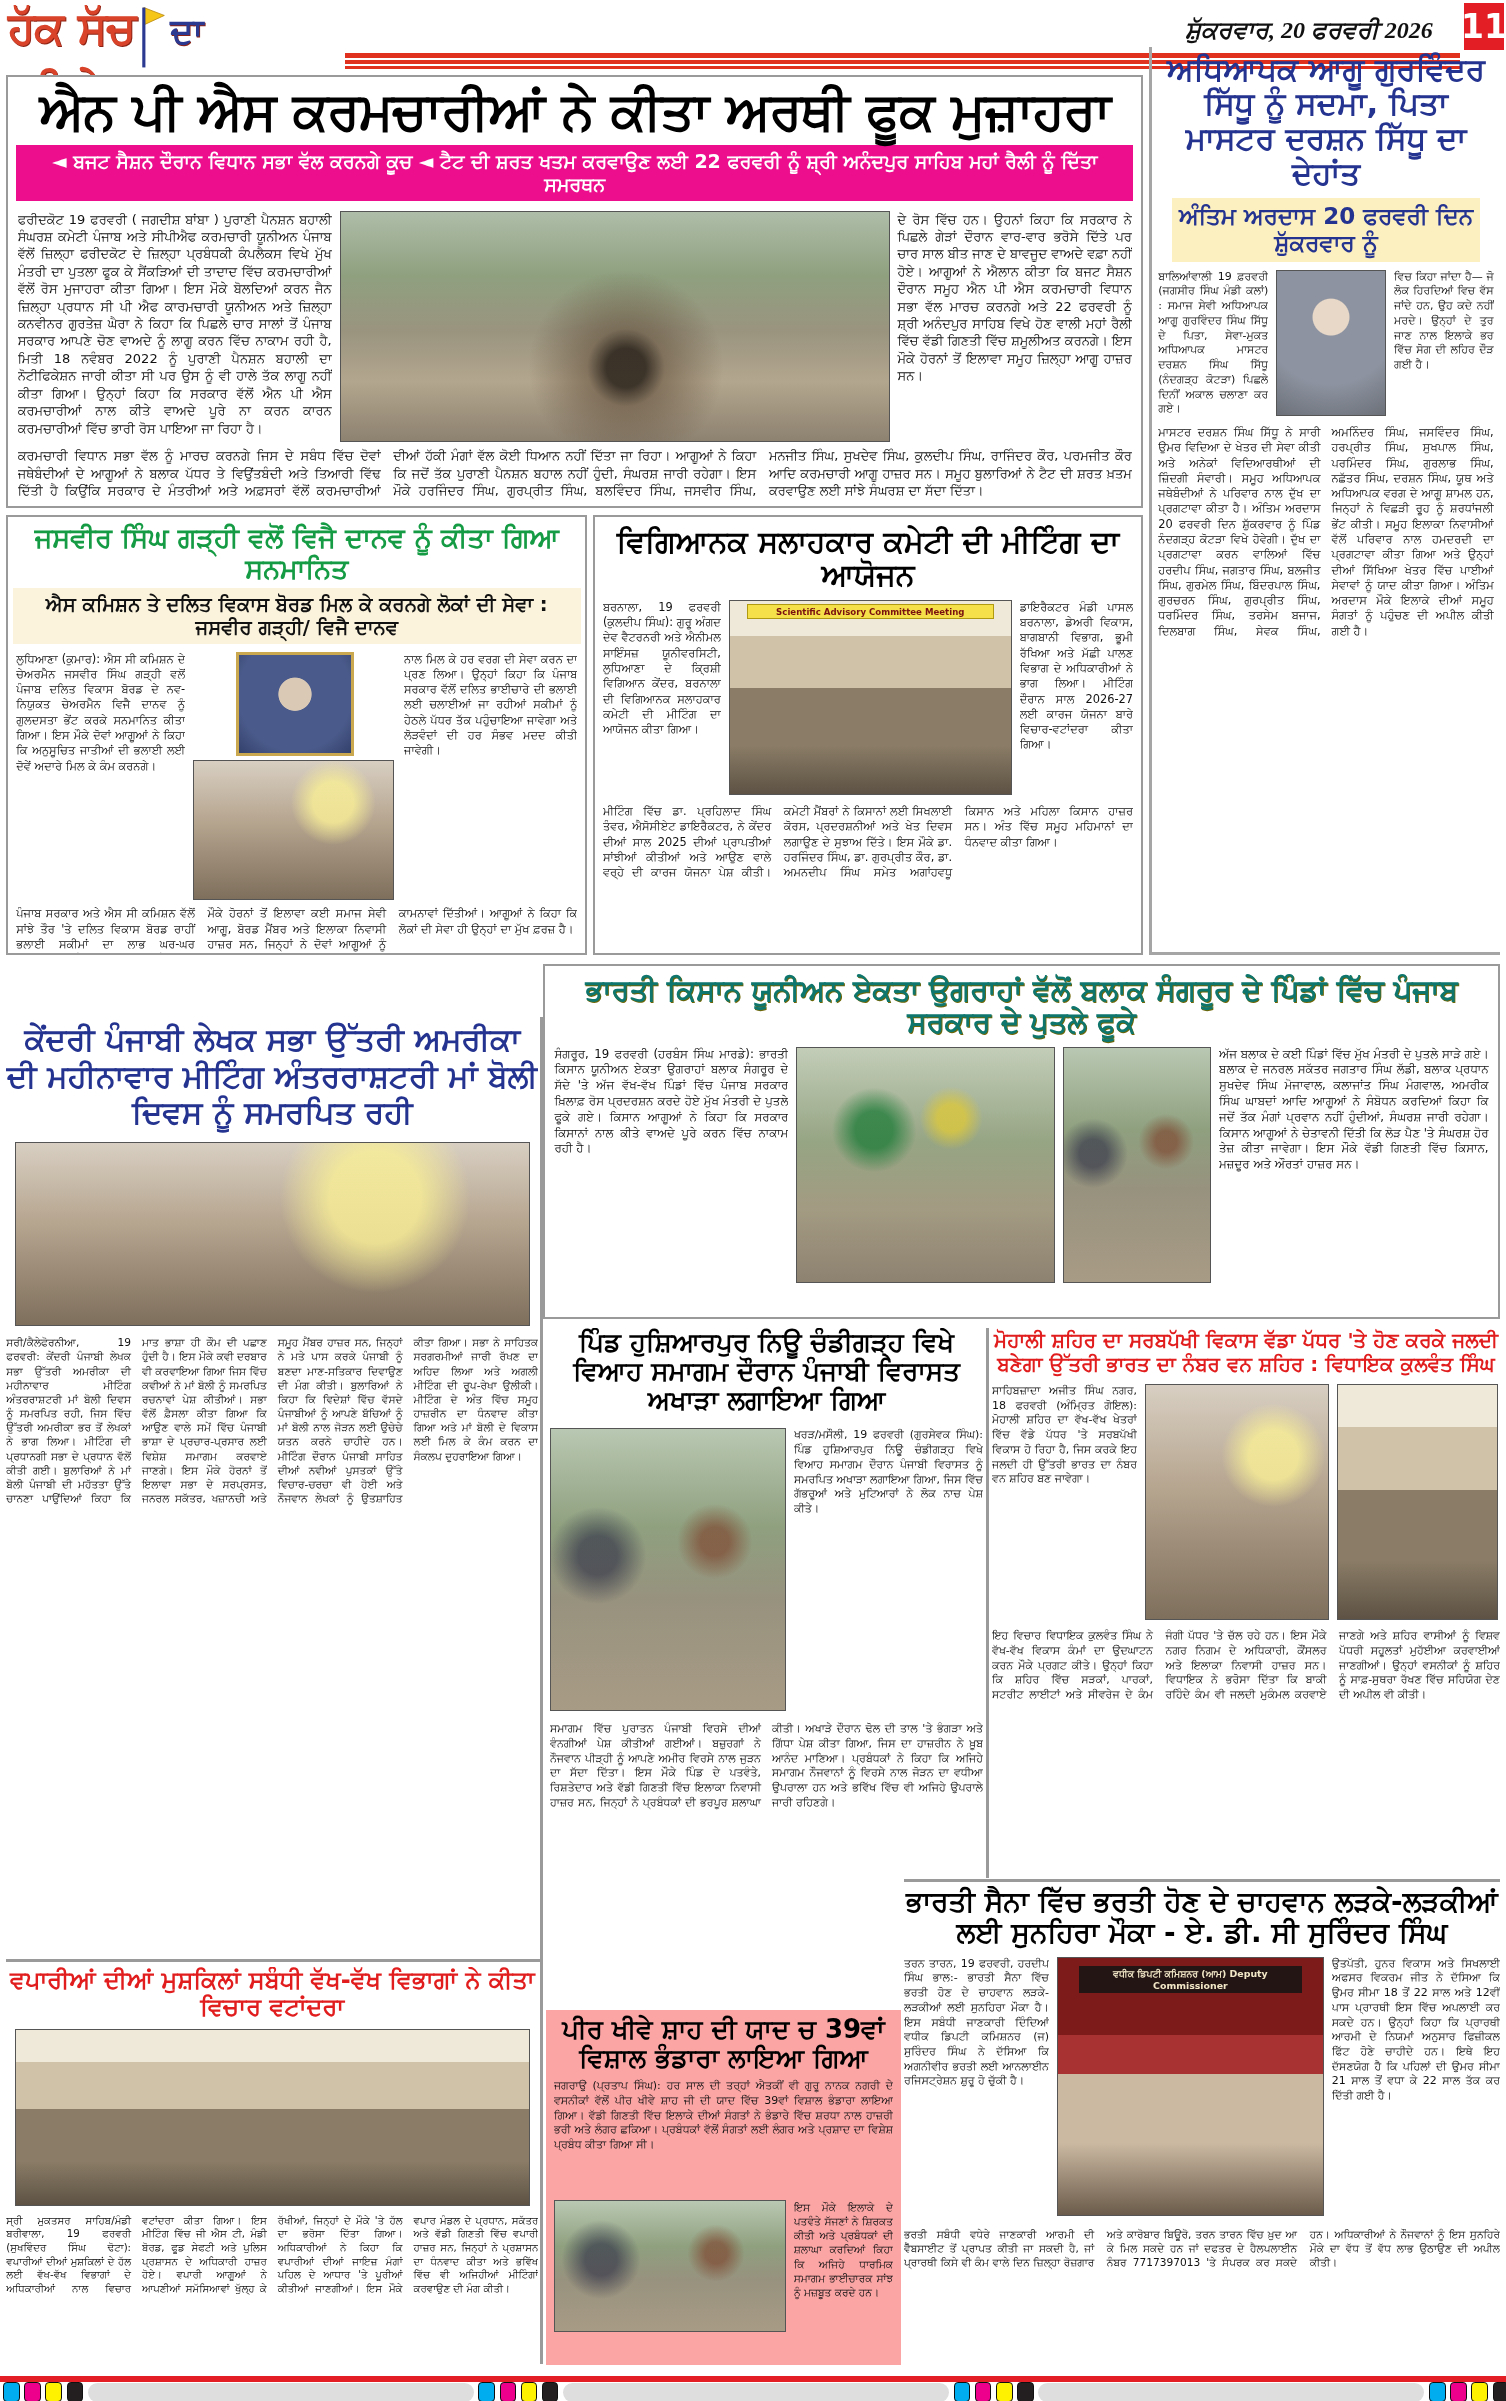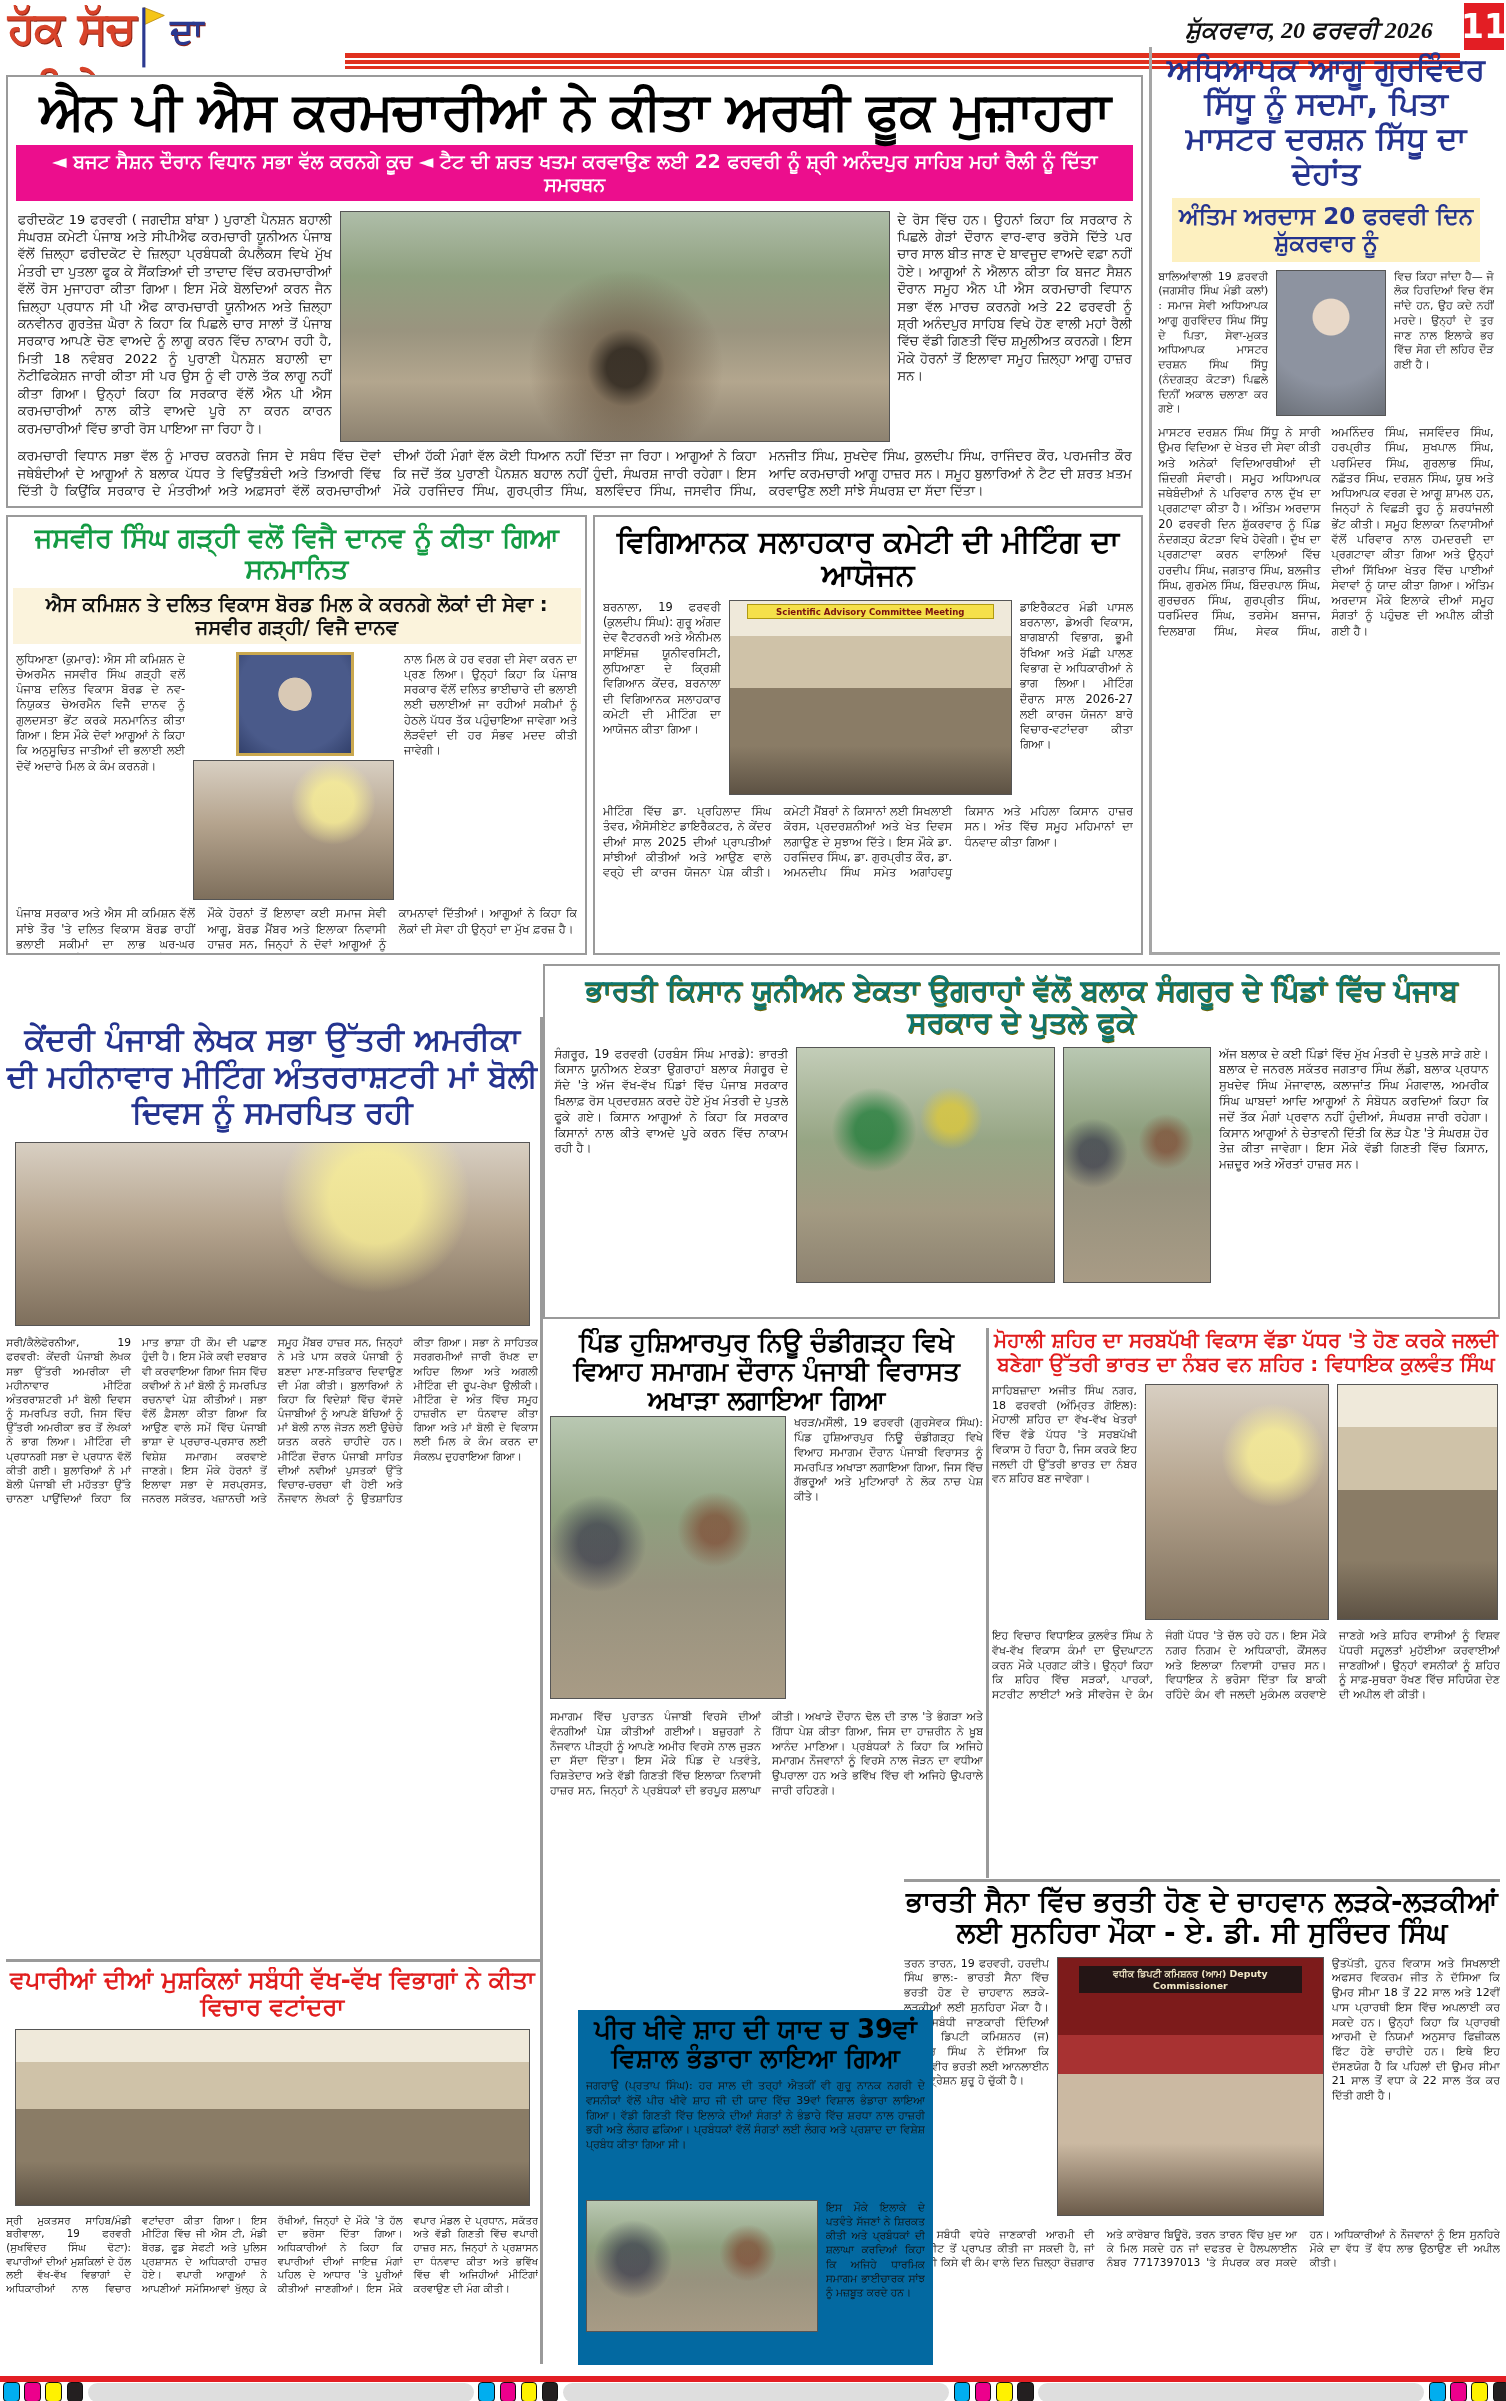--- a/index.html
+++ b/index.html
@@ -156,21 +156,21 @@
   <div class="abs noborder" style="left:6.3px;top:1021px;width:532px;height:936px;">
     <div class="hl hl-blue" style="font-size:31px;line-height:1.18;">ਕੇਂਦਰੀ ਪੰਜਾਬੀ ਲੇਖਕ ਸਭਾ ਉੱਤਰੀ ਅਮਰੀਕਾ ਦੀ ਮਹੀਨਾਵਾਰ ਮੀਟਿੰਗ ਅੰਤਰਰਾਸ਼ਟਰੀ ਮਾਂ ਬੋਲੀ ਦਿਵਸ ਨੂੰ ਸਮਰਪਿਤ ਰਹੀ</div>
     <div class="photo ph-indoor" style="width:515px;height:184px;margin:11px auto 0;"></div>
     <div class="bt cols4 bt-sm" style="margin-top:9.4px;height:597px;">ਸਰੀ/ਕੈਲੇਫੋਰਨੀਆ, 19 ਫਰਵਰੀ: ਕੇਂਦਰੀ ਪੰਜਾਬੀ ਲੇਖਕ ਸਭਾ ਉੱਤਰੀ ਅਮਰੀਕਾ ਦੀ ਮਹੀਨਾਵਾਰ ਮੀਟਿੰਗ ਅੰਤਰਰਾਸ਼ਟਰੀ ਮਾਂ ਬੋਲੀ ਦਿਵਸ ਨੂੰ ਸਮਰਪਿਤ ਰਹੀ, ਜਿਸ ਵਿੱਚ ਉੱਤਰੀ ਅਮਰੀਕਾ ਭਰ ਤੋਂ ਲੇਖਕਾਂ ਨੇ ਭਾਗ ਲਿਆ। ਮੀਟਿੰਗ ਦੀ ਪ੍ਰਧਾਨਗੀ ਸਭਾ ਦੇ ਪ੍ਰਧਾਨ ਵੱਲੋਂ ਕੀਤੀ ਗਈ। ਬੁਲਾਰਿਆਂ ਨੇ ਮਾਂ ਬੋਲੀ ਪੰਜਾਬੀ ਦੀ ਮਹੱਤਤਾ ਉੱਤੇ ਚਾਨਣਾ ਪਾਉਂਦਿਆਂ ਕਿਹਾ ਕਿ ਮਾਤ ਭਾਸ਼ਾ ਹੀ ਕੌਮ ਦੀ ਪਛਾਣ ਹੁੰਦੀ ਹੈ। ਇਸ ਮੌਕੇ ਕਵੀ ਦਰਬਾਰ ਵੀ ਕਰਵਾਇਆ ਗਿਆ ਜਿਸ ਵਿੱਚ ਕਵੀਆਂ ਨੇ ਮਾਂ ਬੋਲੀ ਨੂੰ ਸਮਰਪਿਤ ਰਚਨਾਵਾਂ ਪੇਸ਼ ਕੀਤੀਆਂ। ਸਭਾ ਵੱਲੋਂ ਫ਼ੈਸਲਾ ਕੀਤਾ ਗਿਆ ਕਿ ਆਉਣ ਵਾਲੇ ਸਮੇਂ ਵਿੱਚ ਪੰਜਾਬੀ ਭਾਸ਼ਾ ਦੇ ਪ੍ਰਚਾਰ-ਪ੍ਰਸਾਰ ਲਈ ਵਿਸ਼ੇਸ਼ ਸਮਾਗਮ ਕਰਵਾਏ ਜਾਣਗੇ। ਇਸ ਮੌਕੇ ਹੋਰਨਾਂ ਤੋਂ ਇਲਾਵਾ ਸਭਾ ਦੇ ਸਰਪ੍ਰਸਤ, ਜਨਰਲ ਸਕੱਤਰ, ਖਜ਼ਾਨਚੀ ਅਤੇ ਸਮੂਹ ਮੈਂਬਰ ਹਾਜ਼ਰ ਸਨ, ਜਿਨ੍ਹਾਂ ਨੇ ਮਤੇ ਪਾਸ ਕਰਕੇ ਪੰਜਾਬੀ ਨੂੰ ਬਣਦਾ ਮਾਣ-ਸਤਿਕਾਰ ਦਿਵਾਉਣ ਦੀ ਮੰਗ ਕੀਤੀ। ਬੁਲਾਰਿਆਂ ਨੇ ਕਿਹਾ ਕਿ ਵਿਦੇਸ਼ਾਂ ਵਿੱਚ ਵੱਸਦੇ ਪੰਜਾਬੀਆਂ ਨੂੰ ਆਪਣੇ ਬੱਚਿਆਂ ਨੂੰ ਮਾਂ ਬੋਲੀ ਨਾਲ ਜੋੜਨ ਲਈ ਉਚੇਚੇ ਯਤਨ ਕਰਨੇ ਚਾਹੀਦੇ ਹਨ। ਮੀਟਿੰਗ ਦੌਰਾਨ ਪੰਜਾਬੀ ਸਾਹਿਤ ਦੀਆਂ ਨਵੀਆਂ ਪੁਸਤਕਾਂ ਉੱਤੇ ਵਿਚਾਰ-ਚਰਚਾ ਵੀ ਹੋਈ ਅਤੇ ਨੌਜਵਾਨ ਲੇਖਕਾਂ ਨੂੰ ਉਤਸ਼ਾਹਿਤ ਕੀਤਾ ਗਿਆ। ਸਭਾ ਨੇ ਸਾਹਿਤਕ ਸਰਗਰਮੀਆਂ ਜਾਰੀ ਰੱਖਣ ਦਾ ਅਹਿਦ ਲਿਆ ਅਤੇ ਅਗਲੀ ਮੀਟਿੰਗ ਦੀ ਰੂਪ-ਰੇਖਾ ਉਲੀਕੀ। ਮੀਟਿੰਗ ਦੇ ਅੰਤ ਵਿੱਚ ਸਮੂਹ ਹਾਜ਼ਰੀਨ ਦਾ ਧੰਨਵਾਦ ਕੀਤਾ ਗਿਆ ਅਤੇ ਮਾਂ ਬੋਲੀ ਦੇ ਵਿਕਾਸ ਲਈ ਮਿਲ ਕੇ ਕੰਮ ਕਰਨ ਦਾ ਸੰਕਲਪ ਦੁਹਰਾਇਆ ਗਿਆ।</div>
   </div>
   <div class="abs vdiv" style="left:540px;top:1017px;width:3.1px;height:1347px;"></div>
   <div class="abs hdiv" style="left:6.3px;top:1959px;width:534px;height:3.1px;"></div>
 
   <div class="abs noborder" style="left:550px;top:1328px;width:433px;height:675px;">
     <div class="hl" style="font-size:26px;color:#000;">ਪਿੰਡ ਹੁਸ਼ਿਆਰਪੁਰ ਨਿਊ ਚੰਡੀਗੜ੍ਹ ਵਿਖੇ ਵਿਆਹ ਸਮਾਗਮ ਦੌਰਾਨ ਪੰਜਾਬੀ ਵਿਰਾਸਤ ਅਖਾੜਾ ਲਗਾਇਆ ਗਿਆ</div>
-    <div class="flexrow" style="margin-top:1px;">
+    <div class="flexrow" style="margin-top:13px;">
       <div class="photo ph-crowd" style="width:236px;height:283px;"></div>
       <div class="bt" style="flex:1;height:286px;font-size:11px;">ਖਰੜ/ਮਸੌਲੀ, 19 ਫਰਵਰੀ (ਗੁਰਸੇਵਕ ਸਿੰਘ): ਪਿੰਡ ਹੁਸ਼ਿਆਰਪੁਰ ਨਿਊ ਚੰਡੀਗੜ੍ਹ ਵਿਖੇ ਵਿਆਹ ਸਮਾਗਮ ਦੌਰਾਨ ਪੰਜਾਬੀ ਵਿਰਾਸਤ ਨੂੰ ਸਮਰਪਿਤ ਅਖਾੜਾ ਲਗਾਇਆ ਗਿਆ, ਜਿਸ ਵਿੱਚ ਗੱਭਰੂਆਂ ਅਤੇ ਮੁਟਿਆਰਾਂ ਨੇ ਲੋਕ ਨਾਚ ਪੇਸ਼ ਕੀਤੇ।</div>
     </div>
     <div class="bt cols2" style="margin-top:7.9px;height:290px;font-size:11px;">ਸਮਾਗਮ ਵਿੱਚ ਪੁਰਾਤਨ ਪੰਜਾਬੀ ਵਿਰਸੇ ਦੀਆਂ ਵੰਨਗੀਆਂ ਪੇਸ਼ ਕੀਤੀਆਂ ਗਈਆਂ। ਬਜ਼ੁਰਗਾਂ ਨੇ ਨੌਜਵਾਨ ਪੀੜ੍ਹੀ ਨੂੰ ਆਪਣੇ ਅਮੀਰ ਵਿਰਸੇ ਨਾਲ ਜੁੜਨ ਦਾ ਸੱਦਾ ਦਿੱਤਾ। ਇਸ ਮੌਕੇ ਪਿੰਡ ਦੇ ਪਤਵੰਤੇ, ਰਿਸ਼ਤੇਦਾਰ ਅਤੇ ਵੱਡੀ ਗਿਣਤੀ ਵਿੱਚ ਇਲਾਕਾ ਨਿਵਾਸੀ ਹਾਜ਼ਰ ਸਨ, ਜਿਨ੍ਹਾਂ ਨੇ ਪ੍ਰਬੰਧਕਾਂ ਦੀ ਭਰਪੂਰ ਸ਼ਲਾਘਾ ਕੀਤੀ। ਅਖਾੜੇ ਦੌਰਾਨ ਢੋਲ ਦੀ ਤਾਲ 'ਤੇ ਭੰਗੜਾ ਅਤੇ ਗਿੱਧਾ ਪੇਸ਼ ਕੀਤਾ ਗਿਆ, ਜਿਸ ਦਾ ਹਾਜ਼ਰੀਨ ਨੇ ਖ਼ੂਬ ਆਨੰਦ ਮਾਣਿਆ। ਪ੍ਰਬੰਧਕਾਂ ਨੇ ਕਿਹਾ ਕਿ ਅਜਿਹੇ ਸਮਾਗਮ ਨੌਜਵਾਨਾਂ ਨੂੰ ਵਿਰਸੇ ਨਾਲ ਜੋੜਨ ਦਾ ਵਧੀਆ ਉਪਰਾਲਾ ਹਨ ਅਤੇ ਭਵਿੱਖ ਵਿੱਚ ਵੀ ਅਜਿਹੇ ਉਪਰਾਲੇ ਜਾਰੀ ਰਹਿਣਗੇ।</div>
   </div>
   <div class="abs vdiv" style="left:986px;top:1328px;width:3.1px;height:550px;"></div>
 
   <div class="abs noborder" style="left:992px;top:1328px;width:508px;height:550px;">
     <div class="hl hl-red" style="font-size:20px;line-height:1.2;">ਮੋਹਾਲੀ ਸ਼ਹਿਰ ਦਾ ਸਰਬਪੱਖੀ ਵਿਕਾਸ ਵੱਡਾ ਪੱਧਰ 'ਤੇ ਹੋਣ ਕਰਕੇ ਜਲਦੀ ਬਣੇਗਾ ਉੱਤਰੀ ਭਾਰਤ ਦਾ ਨੰਬਰ ਵਨ ਸ਼ਹਿਰ : ਵਿਧਾਇਕ ਕੁਲਵੰਤ ਸਿੰਘ</div>
     <div class="flexrow" style="margin-top:7.9px;">
@@ -193,21 +193,21 @@
     </div>
     <div class="bt cols3" style="margin-top:6.3px;height:107px;font-size:10.6px;">ਭਰਤੀ ਸਬੰਧੀ ਵਧੇਰੇ ਜਾਣਕਾਰੀ ਆਰਮੀ ਦੀ ਵੈੱਬਸਾਈਟ ਤੋਂ ਪ੍ਰਾਪਤ ਕੀਤੀ ਜਾ ਸਕਦੀ ਹੈ, ਜਾਂ ਪ੍ਰਾਰਥੀ ਕਿਸੇ ਵੀ ਕੰਮ ਵਾਲੇ ਦਿਨ ਜ਼ਿਲ੍ਹਾ ਰੋਜ਼ਗਾਰ ਅਤੇ ਕਾਰੋਬਾਰ ਬਿਊਰੋ, ਤਰਨ ਤਾਰਨ ਵਿੱਚ ਖ਼ੁਦ ਆ ਕੇ ਮਿਲ ਸਕਦੇ ਹਨ ਜਾਂ ਦਫਤਰ ਦੇ ਹੈਲਪਲਾਈਨ ਨੰਬਰ 7717397013 'ਤੇ ਸੰਪਰਕ ਕਰ ਸਕਦੇ ਹਨ। ਅਧਿਕਾਰੀਆਂ ਨੇ ਨੌਜਵਾਨਾਂ ਨੂੰ ਇਸ ਸੁਨਹਿਰੇ ਮੌਕੇ ਦਾ ਵੱਧ ਤੋਂ ਵੱਧ ਲਾਭ ਉਠਾਉਣ ਦੀ ਅਪੀਲ ਕੀਤੀ।</div>
   </div>
 
   <div class="abs noborder" style="left:6.3px;top:1967px;width:532px;height:397px;">
     <div class="hl hl-red" style="font-size:24px;">ਵਪਾਰੀਆਂ ਦੀਆਂ ਮੁਸ਼ਕਿਲਾਂ ਸਬੰਧੀ ਵੱਖ-ਵੱਖ ਵਿਭਾਗਾਂ ਨੇ ਕੀਤਾ ਵਿਚਾਰ ਵਟਾਂਦਰਾ</div>
     <div class="photo ph-meet" style="width:515px;height:177px;margin:7.9px auto 0;"></div>
     <div class="bt cols4" style="margin-top:7.9px;height:165px;font-size:10.2px;">ਸ੍ਰੀ ਮੁਕਤਸਰ ਸਾਹਿਬ/ਮੰਡੀ ਬਰੀਵਾਲਾ, 19 ਫਰਵਰੀ (ਸੁਖਵਿੰਦਰ ਸਿੰਘ ਢੋਟਾ): ਵਪਾਰੀਆਂ ਦੀਆਂ ਮੁਸ਼ਕਿਲਾਂ ਦੇ ਹੱਲ ਲਈ ਵੱਖ-ਵੱਖ ਵਿਭਾਗਾਂ ਦੇ ਅਧਿਕਾਰੀਆਂ ਨਾਲ ਵਿਚਾਰ ਵਟਾਂਦਰਾ ਕੀਤਾ ਗਿਆ। ਇਸ ਮੀਟਿੰਗ ਵਿੱਚ ਜੀ ਐਸ ਟੀ, ਮੰਡੀ ਬੋਰਡ, ਫੂਡ ਸੇਫਟੀ ਅਤੇ ਪੁਲਿਸ ਪ੍ਰਸ਼ਾਸਨ ਦੇ ਅਧਿਕਾਰੀ ਹਾਜ਼ਰ ਹੋਏ। ਵਪਾਰੀ ਆਗੂਆਂ ਨੇ ਆਪਣੀਆਂ ਸਮੱਸਿਆਵਾਂ ਖੁੱਲ੍ਹ ਕੇ ਰੱਖੀਆਂ, ਜਿਨ੍ਹਾਂ ਦੇ ਮੌਕੇ 'ਤੇ ਹੱਲ ਦਾ ਭਰੋਸਾ ਦਿੱਤਾ ਗਿਆ। ਅਧਿਕਾਰੀਆਂ ਨੇ ਕਿਹਾ ਕਿ ਵਪਾਰੀਆਂ ਦੀਆਂ ਜਾਇਜ਼ ਮੰਗਾਂ ਪਹਿਲ ਦੇ ਆਧਾਰ 'ਤੇ ਪੂਰੀਆਂ ਕੀਤੀਆਂ ਜਾਣਗੀਆਂ। ਇਸ ਮੌਕੇ ਵਪਾਰ ਮੰਡਲ ਦੇ ਪ੍ਰਧਾਨ, ਸਕੱਤਰ ਅਤੇ ਵੱਡੀ ਗਿਣਤੀ ਵਿੱਚ ਵਪਾਰੀ ਹਾਜ਼ਰ ਸਨ, ਜਿਨ੍ਹਾਂ ਨੇ ਪ੍ਰਸ਼ਾਸਨ ਦਾ ਧੰਨਵਾਦ ਕੀਤਾ ਅਤੇ ਭਵਿੱਖ ਵਿੱਚ ਵੀ ਅਜਿਹੀਆਂ ਮੀਟਿੰਗਾਂ ਕਰਵਾਉਣ ਦੀ ਮੰਗ ਕੀਤੀ।</div>
   </div>
 
-  <div class="abs noborder" style="left:578px;top:2010px;width:355px;height:355px;background:#0369a1;padding:4.7px 7.9px;">
+  <div class="abs noborder" style="left:546px;top:2010px;width:355px;height:355px;background:#fca5a5;padding:4.7px 7.9px;">
     <div class="hl" style="font-size:26px;color:#000;">ਪੀਰ ਖੀਵੇ ਸ਼ਾਹ ਦੀ ਯਾਦ ਚ 39ਵਾਂ ਵਿਸ਼ਾਲ ਭੰਡਾਰਾ ਲਾਇਆ ਗਿਆ</div>
     <div class="bt" style="margin-top:6.3px;height:116px;font-size:11px;">ਜਗਰਾਉ (ਪ੍ਰਤਾਪ ਸਿੰਘ): ਹਰ ਸਾਲ ਦੀ ਤਰ੍ਹਾਂ ਐਤਕੀਂ ਵੀ ਗੁਰੂ ਨਾਨਕ ਨਗਰੀ ਦੇ ਵਸਨੀਕਾਂ ਵੱਲੋਂ ਪੀਰ ਖੀਵੇ ਸ਼ਾਹ ਜੀ ਦੀ ਯਾਦ ਵਿੱਚ 39ਵਾਂ ਵਿਸ਼ਾਲ ਭੰਡਾਰਾ ਲਾਇਆ ਗਿਆ। ਵੱਡੀ ਗਿਣਤੀ ਵਿੱਚ ਇਲਾਕੇ ਦੀਆਂ ਸੰਗਤਾਂ ਨੇ ਭੰਡਾਰੇ ਵਿੱਚ ਸ਼ਰਧਾ ਨਾਲ ਹਾਜ਼ਰੀ ਭਰੀ ਅਤੇ ਲੰਗਰ ਛਕਿਆ। ਪ੍ਰਬੰਧਕਾਂ ਵੱਲੋਂ ਸੰਗਤਾਂ ਲਈ ਲੰਗਰ ਅਤੇ ਪ੍ਰਸ਼ਾਦ ਦਾ ਵਿਸ਼ੇਸ਼ ਪ੍ਰਬੰਧ ਕੀਤਾ ਗਿਆ ਸੀ।</div>
     <div class="flexrow" style="margin-top:4.7px;">
       <div class="photo ph-crowd" style="width:232px;height:132px;"></div>
       <div class="bt" style="flex:1;height:132px;font-size:10.6px;">ਇਸ ਮੌਕੇ ਇਲਾਕੇ ਦੇ ਪਤਵੰਤੇ ਸੱਜਣਾਂ ਨੇ ਸ਼ਿਰਕਤ ਕੀਤੀ ਅਤੇ ਪ੍ਰਬੰਧਕਾਂ ਦੀ ਸ਼ਲਾਘਾ ਕਰਦਿਆਂ ਕਿਹਾ ਕਿ ਅਜਿਹੇ ਧਾਰਮਿਕ ਸਮਾਗਮ ਭਾਈਚਾਰਕ ਸਾਂਝ ਨੂੰ ਮਜ਼ਬੂਤ ਕਰਦੇ ਹਨ।</div>
     </div>
   </div>
 
   <div class="abs footrule" style="left:0;top:2376px;width:1506px;height:6.3px;"></div>
   <div class="abs marks" style="left:0;top:2383px;width:1506px;height:18px;">

